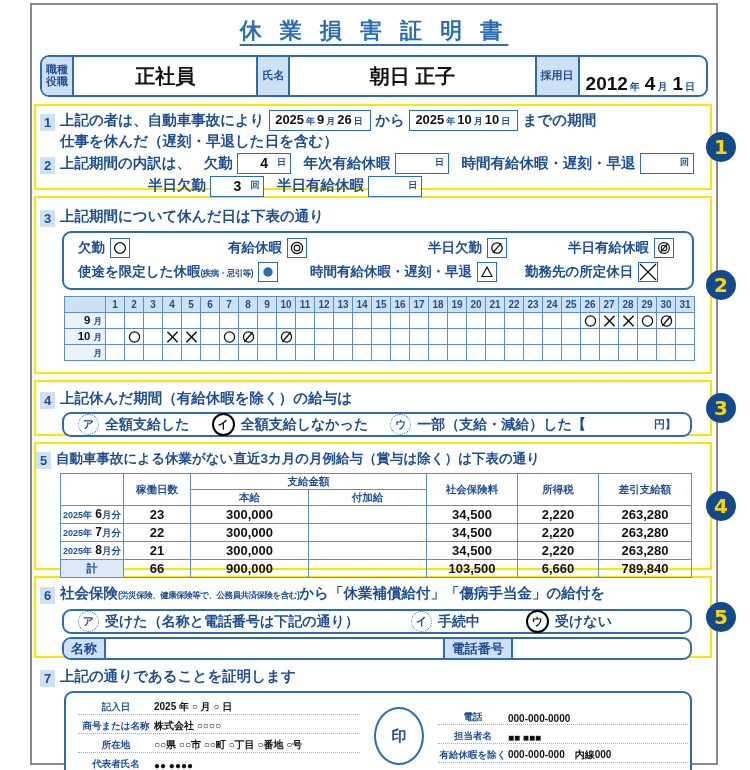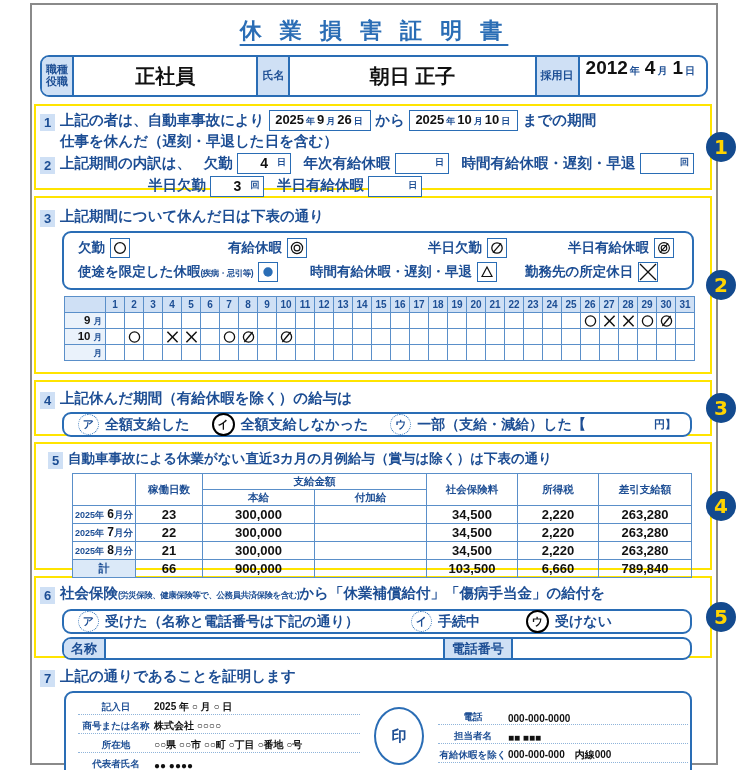--- a/index.html
+++ b/index.html
@@ -72,21 +72,21 @@
     flex:1 1 auto;
     display:flex;align-items:center;justify-content:center;
     font-size:20px;font-weight:bold;color:#111;
     border-right:2px solid #2a6db5;
     white-space:nowrap;
   }
   .hdr-date{
     flex:0 0 auto;
     display:flex;align-items:baseline;justify-content:center;
     font-size:19px;font-weight:bold;color:#111;
-    padding:0 6px;white-space:nowrap;
+    padding:16px 6px;white-space:nowrap;
   }
   .hdr-date .u{font-size:10px;color:#1d4e94;margin:0 5px 0 2px;font-weight:bold;}
 
   
   .hl{
     position:absolute;
     border:2px solid #ffe400;
     box-sizing:border-box;
     pointer-events:none;
   }
@@ -623,21 +623,21 @@
         </div>
         <div class="opt" style="margin-left:22px;">
           <span class="kana">ウ</span>
           <span class="otxt">一部（支給・減給）した【</span>
           <span class="otxt" style="display:inline-block;min-width:68px;"></span>
           <span class="otxt" style="font-size:11px;">円】</span>
         </div>
       </div>
     </div>
 
-    <div class="sec" style="top:440px;left:12px;right:6px;position:absolute;">
+    <div class="sec" style="top:440px;left:0;right:6px;position:absolute;">
       <div style="line-height:20px;">
         <span class="secnum">5</span><span class="sectext sm">自動車事故による休業がない直近3カ月の月例給与（賞与は除く）は下表の通り</span>
       </div>
       <div style="margin:4px 14px 0 24px;">
         <table class="sal" style="width:100%;">
           <thead>
             <tr>
               <th rowspan="2" style="width:62px;"></th>
               <th rowspan="2" style="width:66px;">稼働日数</th>
               <th colspan="2">支給金額</th>

